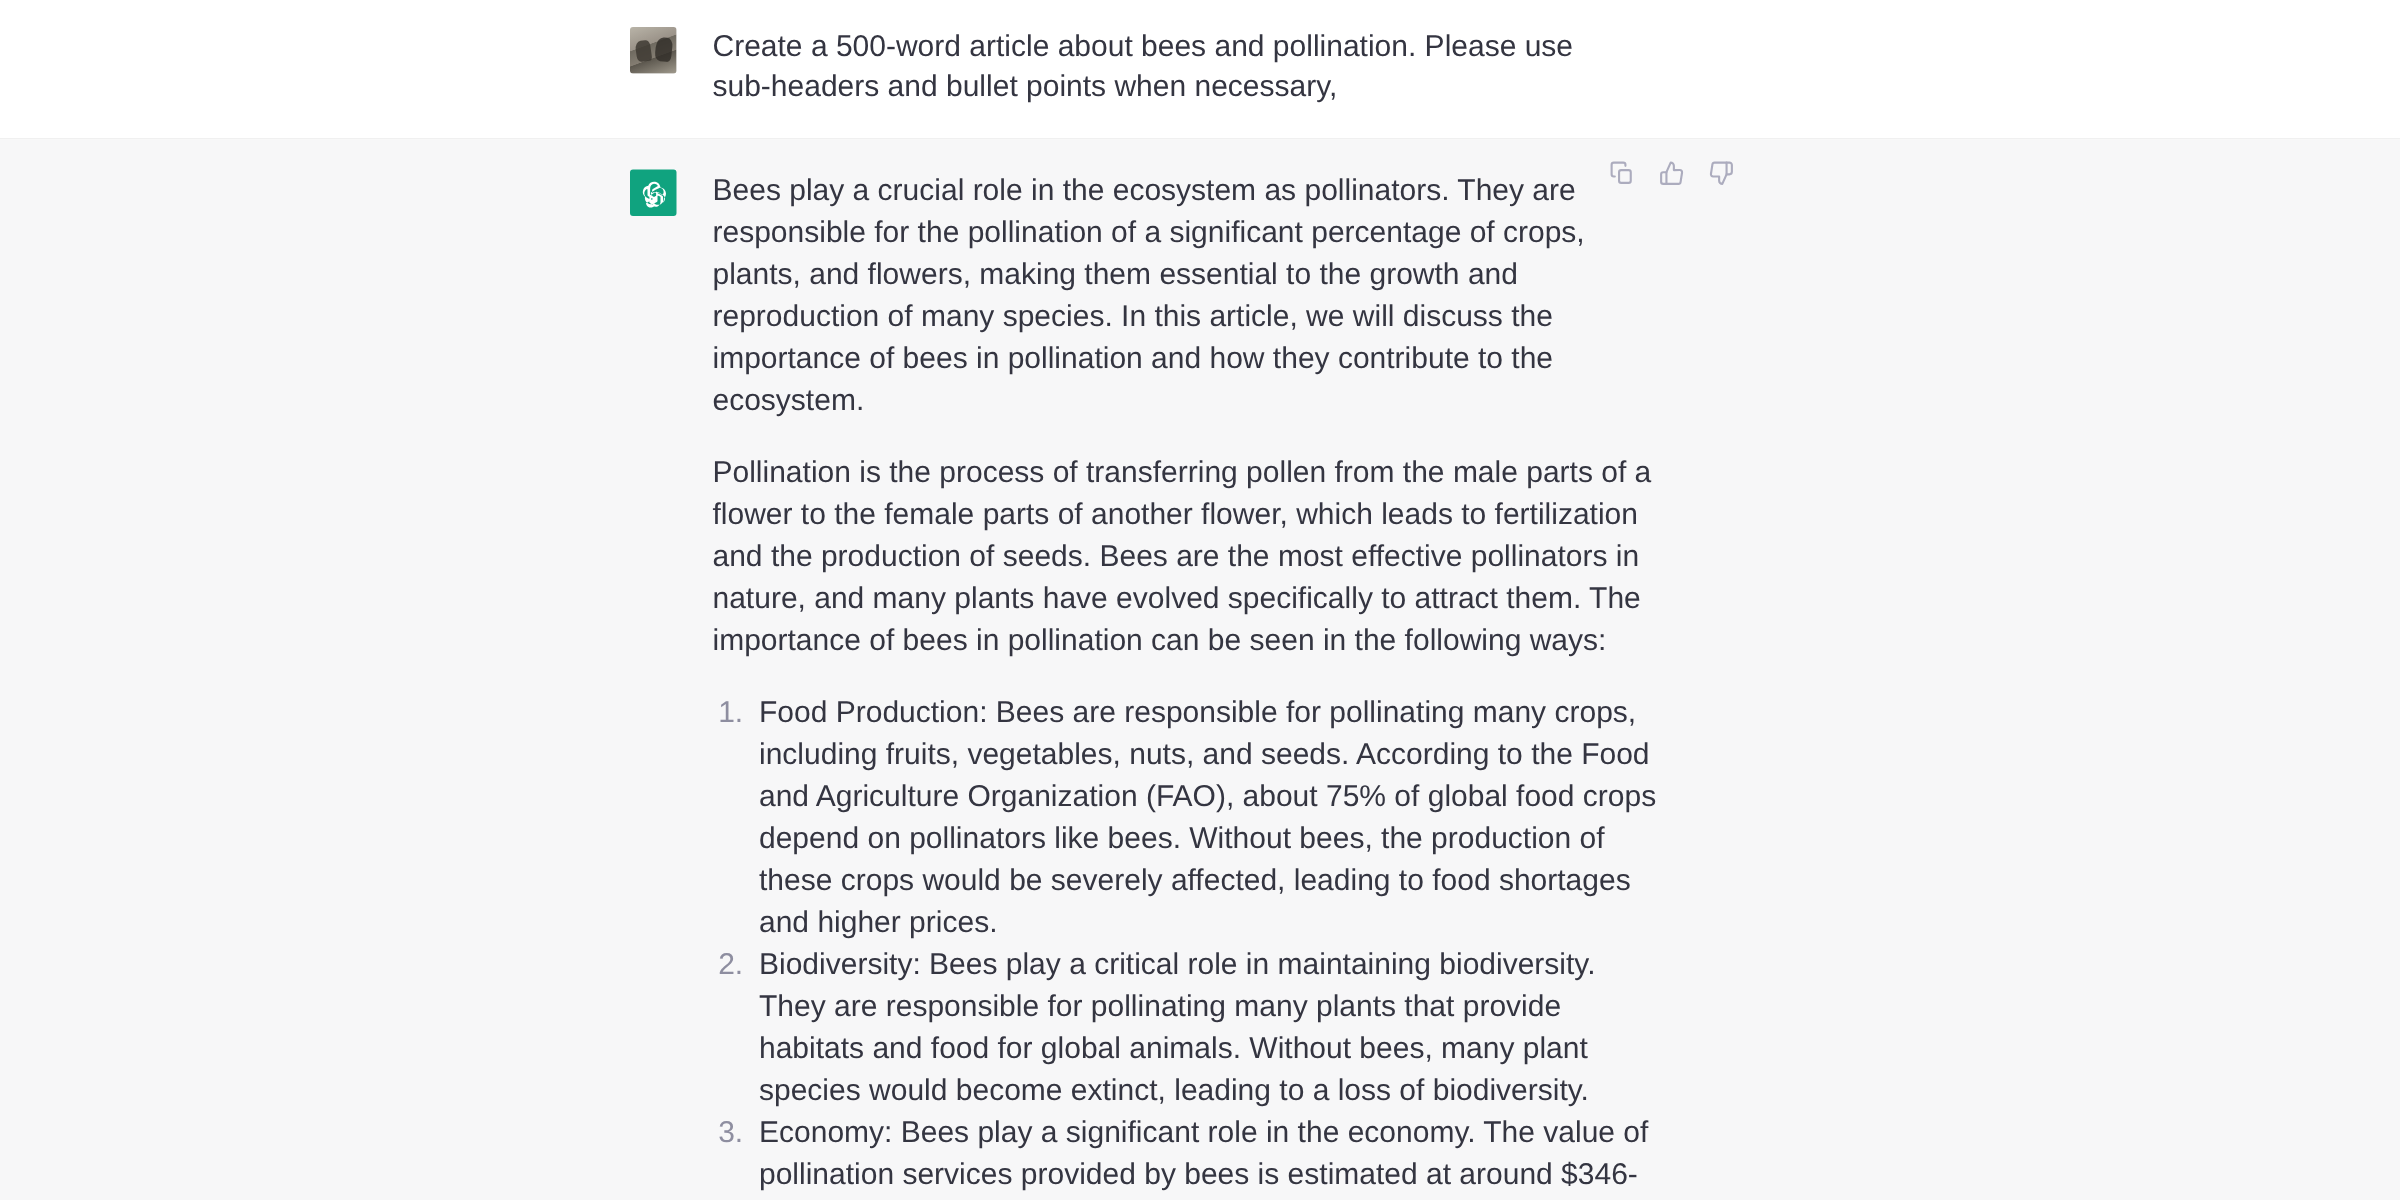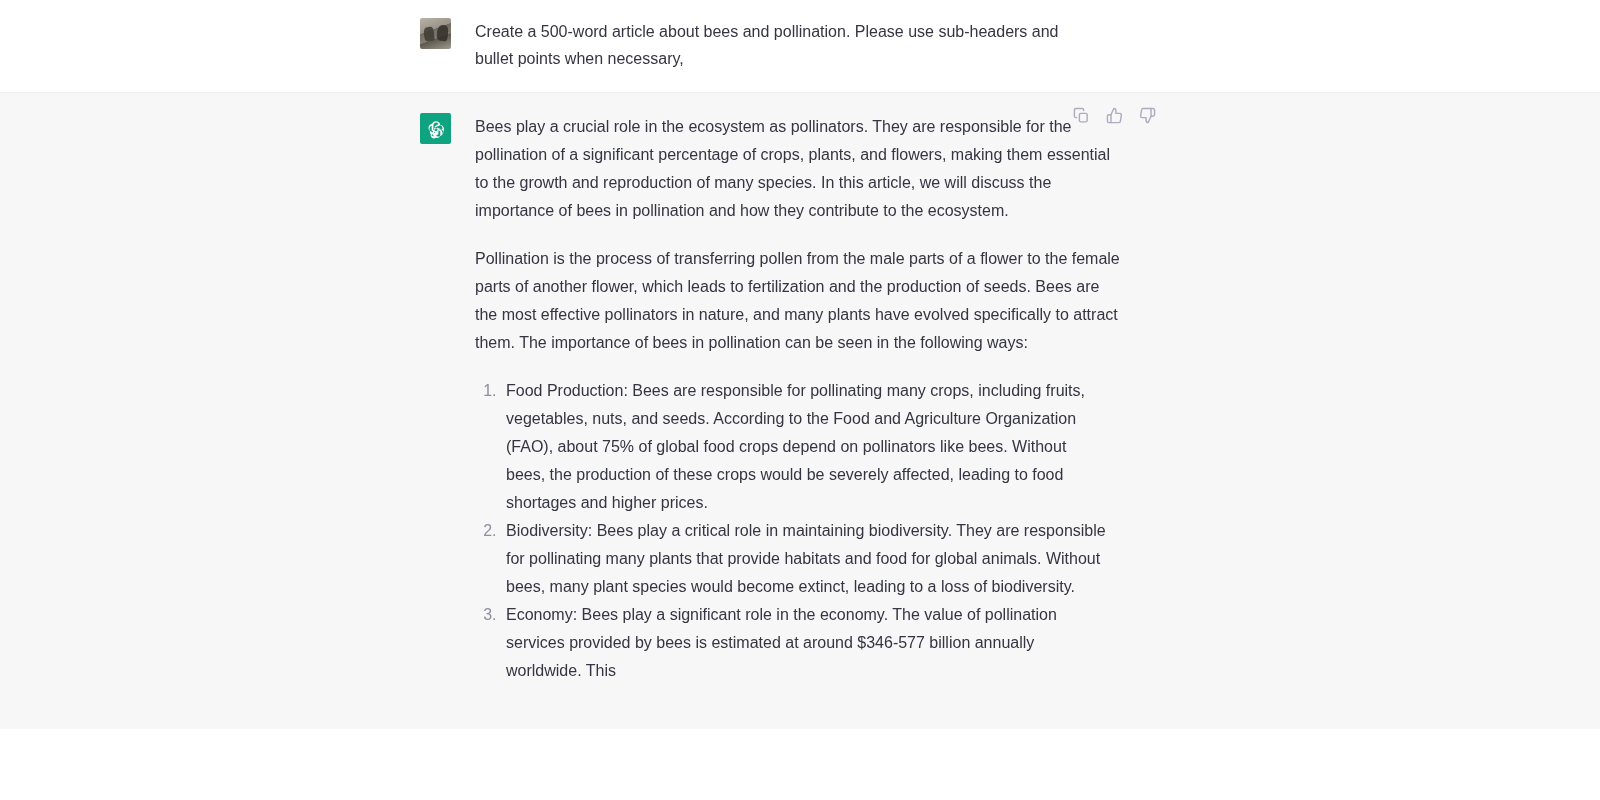--- a/index.html
+++ b/index.html
@@ -87,21 +87,21 @@
     align-items: center;
     justify-content: center;
   }
   .avatar-assistant svg { display: block; }
 
   
   .body {
     flex: 1 1 auto;
     min-width: 0;
     color: #343541;
-    font-size: 16px;
+    font-size: 20px;
     line-height: 28px;
     padding-right: 60px;
   }
   .msg-user .body {
     line-height: 27px;
     white-space: pre-wrap;
     padding-right: 90px;
   }
 
   .body p {

